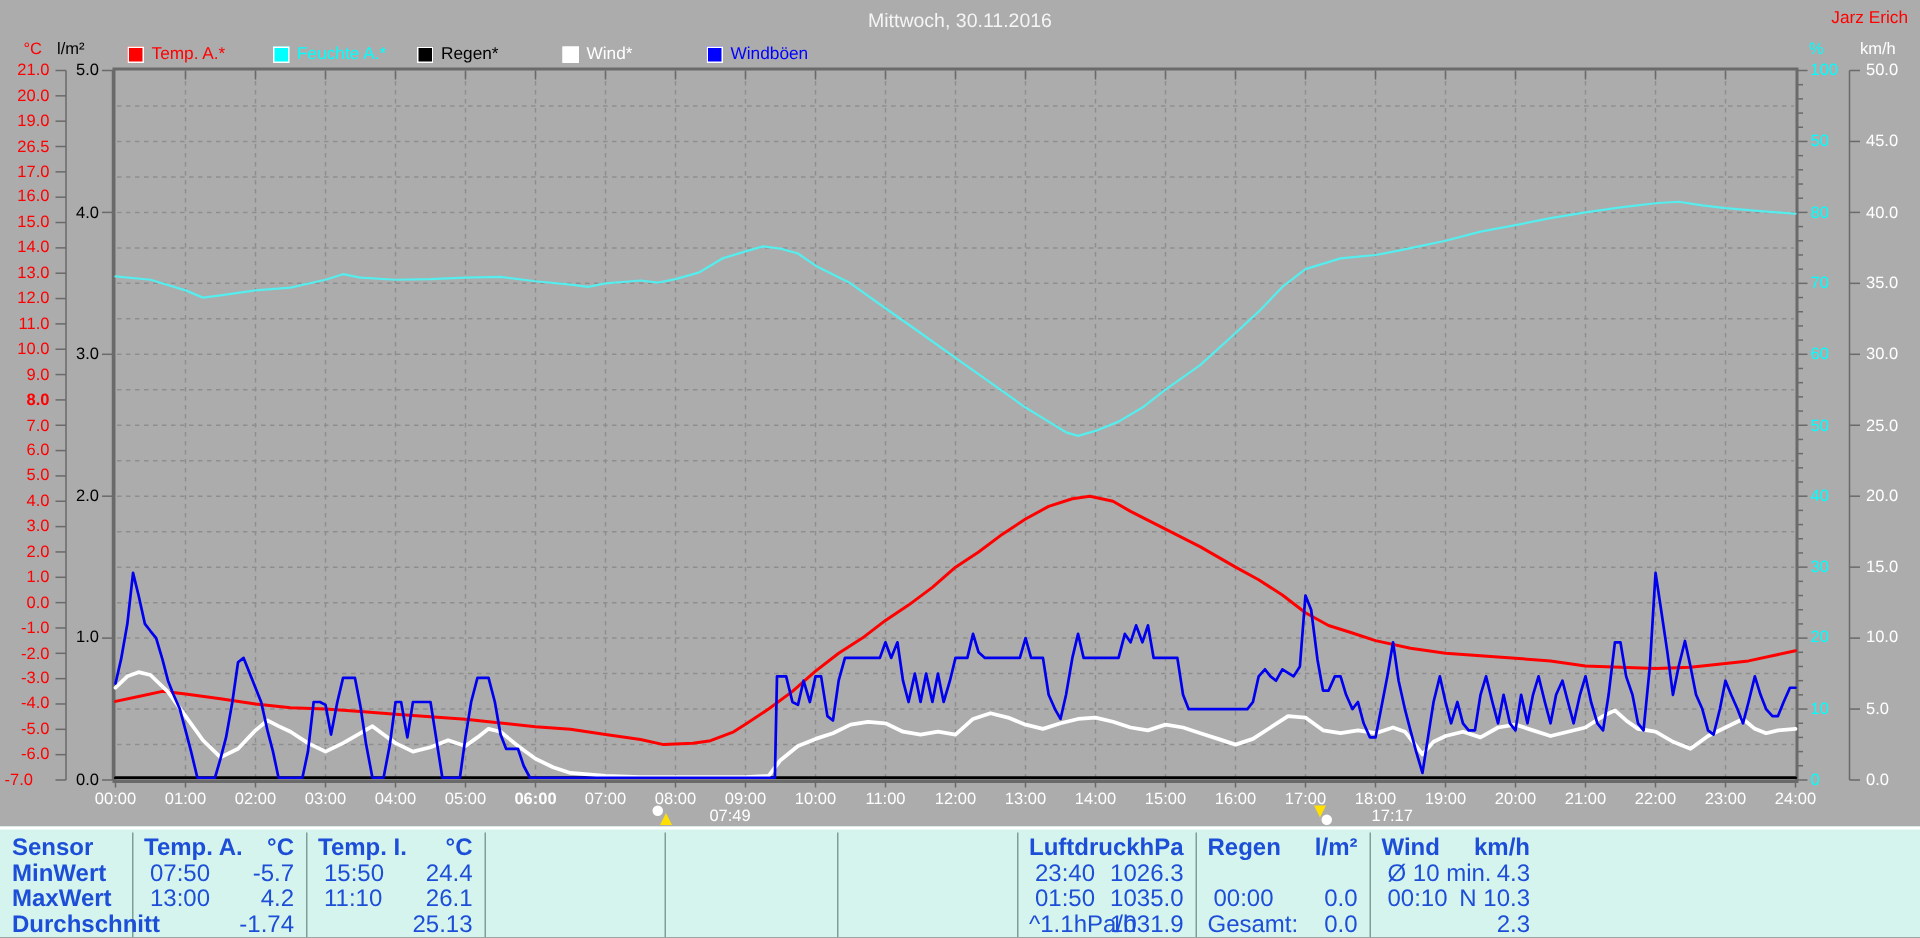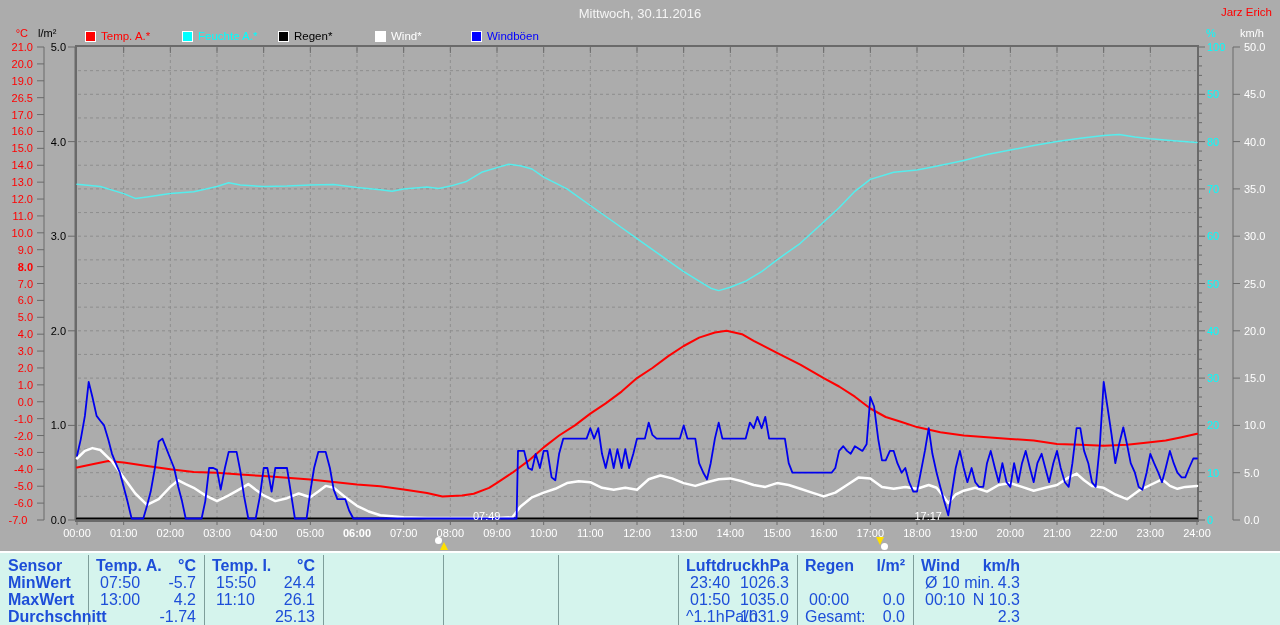--- a/index.html
+++ b/index.html
@@ -11,21 +11,21 @@
   }
   .abs { position:absolute; }
   .title-label { top:6px; left:0; width:1280px; text-align:center; color:#F5F5F5; font-size:13px; }
   .author-label { top:6px; right:8px; color:#FF0000; font-size:11.5px; }
   .legend-item { top:30px; height:13px; }
   .legend-swatch { position:absolute; top:1px; left:0; width:11px; height:11px; border:1px solid #FFFFFF; }
   .legend-text { position:absolute; left:16px; top:0; font-size:11.5px; white-space:nowrap; }
   .unit-label { top:27px; font-size:11px; }
   .tick-label { position:absolute; font-size:11px; height:12px; line-height:12px; white-space:nowrap; }
   .xtick-label { position:absolute; top:527px; width:46px; text-align:center; color:#FFFFFF; font-size:11px; }
-  .sun-marker-label { position:absolute; top:510px; color:#FFFFFF; font-size:11px;padding-left:23px; }
+  .sun-marker-label { position:absolute; top:538px; color:#FFFFFF; font-size:11px;padding-left:23px; }
   .sun-icon { position:absolute; top:537px; width:13px; height:13px; }
   .sun-disc { position:absolute; width:7px; height:7px; border-radius:50%; background:#FFFFFF; }
   .sun-arrow { position:absolute; width:0; height:0; }
   .bottom-table { position:absolute; top:551px; left:0; width:1280px; height:74px;
     background:#D5F4ED; border-top:2px solid #FFFFFF; }
   .tbl-divider { position:absolute; top:2px; width:1px; height:72px; background:#7E9E9A; }
   .tbl-cell { position:absolute; font-size:16px; color:#1d4ed8; height:15px; line-height:15px; white-space:nowrap; }
   .tbl-bold { font-weight:bold; }
   svg { position:absolute; top:0; left:0; }
 </style>
@@ -286,21 +286,21 @@
       <div class="tick-label" style="left: 3px; top: 345.071px; width: 30px; text-align: right; color: rgb(255, 0, 0);">3.0</div>
       <div class="tick-label" style="left: 3px; top: 361.964px; width: 30px; text-align: right; color: rgb(255, 0, 0);">2.0</div>
       <div class="tick-label" style="left: 3px; top: 378.857px; width: 30px; text-align: right; color: rgb(255, 0, 0);">1.0</div>
       <div class="tick-label" style="left: 3px; top: 395.75px; width: 30px; text-align: right; color: rgb(255, 0, 0);">0.0</div>
       <div class="tick-label" style="left: 3px; top: 412.643px; width: 30px; text-align: right; color: rgb(255, 0, 0);">-1.0</div>
       <div class="tick-label" style="left: 3px; top: 429.536px; width: 30px; text-align: right; color: rgb(255, 0, 0);">-2.0</div>
       <div class="tick-label" style="left: 3px; top: 446.429px; width: 30px; text-align: right; color: rgb(255, 0, 0);">-3.0</div>
       <div class="tick-label" style="left: 3px; top: 463.321px; width: 30px; text-align: right; color: rgb(255, 0, 0);">-4.0</div>
       <div class="tick-label" style="left: 3px; top: 480.214px; width: 30px; text-align: right; color: rgb(255, 0, 0);">-5.0</div>
       <div class="tick-label" style="left: 3px; top: 497.107px; width: 30px; text-align: right; color: rgb(255, 0, 0);">-6.0</div>
-      <div class="tick-label" style="left: 3px; top: 514px; width: 30px; text-align: center; color: rgb(255, 0, 0);">-7.0</div>
+      <div class="tick-label" style="left: 3px; top: 514px; width: 30px; text-align: left; color: rgb(255, 0, 0);">-7.0</div>
       <div class="tick-label" style="left: 40px; top: 41px; width: 26px; text-align: right; color: rgb(0, 0, 0);">5.0</div>
       <div class="tick-label" style="left: 40px; top: 135.6px; width: 26px; text-align: right; color: rgb(0, 0, 0);">4.0</div>
       <div class="tick-label" style="left: 40px; top: 230.2px; width: 26px; text-align: right; color: rgb(0, 0, 0);">3.0</div>
       <div class="tick-label" style="left: 40px; top: 324.8px; width: 26px; text-align: right; color: rgb(0, 0, 0);">2.0</div>
       <div class="tick-label" style="left: 40px; top: 419.4px; width: 26px; text-align: right; color: rgb(0, 0, 0);">1.0</div>
       <div class="tick-label" style="left: 40px; top: 514px; width: 26px; text-align: right; color: rgb(0, 0, 0);">0.0</div>
       <div class="tick-label" style="left: 1207px; top: 41px; color: rgb(0, 255, 255);">100</div>
       <div class="tick-label" style="left: 1207px; top: 88.3px; color: rgb(0, 255, 255);">50</div>
       <div class="tick-label" style="left: 1207px; top: 135.6px; color: rgb(0, 255, 255);">80</div>
       <div class="tick-label" style="left: 1207px; top: 182.9px; color: rgb(0, 255, 255);">70</div>

